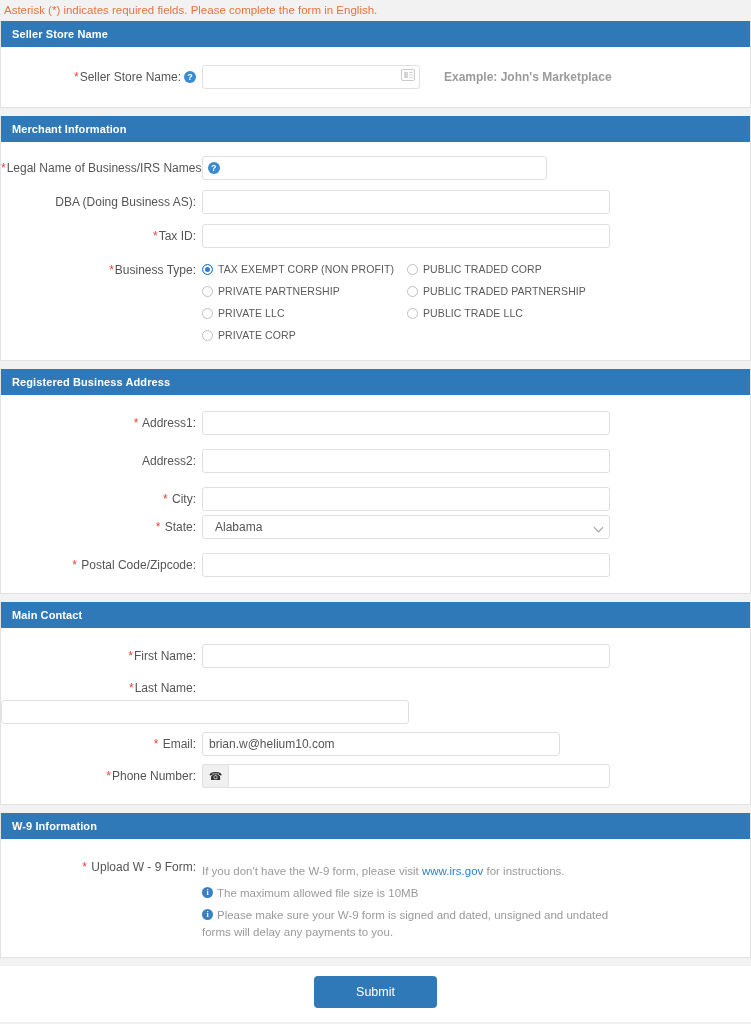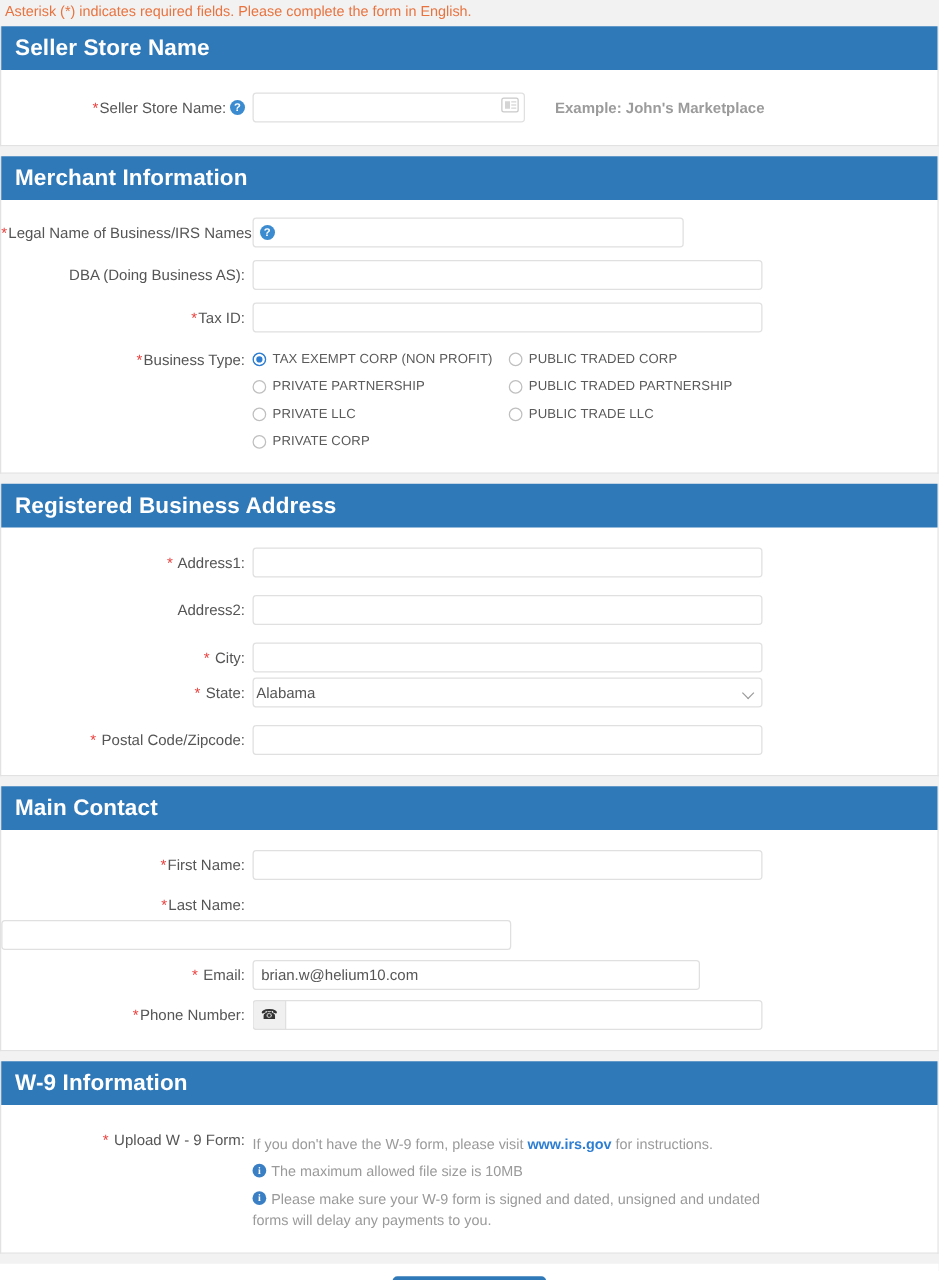--- a/index.html
+++ b/index.html
@@ -29,21 +29,21 @@
   .card {
     background: #ffffff;
     border: 1px solid #e2e2e2;
     border-top: none;
     margin-bottom: 8px;
   }
   .card-header {
     background: #3079b8;
     color: #ffffff;
     font-weight: bold;
-    font-size: 18px;
+    font-size: 11px;
     padding: 7px 10px 7px 11px;
     letter-spacing: .1px;
   }
   .card-body {
     padding: 14px 0 14px 0;
   }
   .row {
     display: flex;
     align-items: flex-start;
     margin-bottom: 10px;
@@ -197,21 +197,21 @@
   .select-wrap {
     position: relative;
     width: 408px;
   }
   select.inp {
     width: 408px;
     height: 24px;
     appearance: none;
     -webkit-appearance: none;
     background: #fff;
-    padding-left: 2px;
+    padding-left: 12px;
   }
   .chevron {
     position: absolute;
     right: 8px;
     top: 9px;
     width: 6px;
     height: 6px;
     border-right: 1.5px solid #9a9a9a;
     border-bottom: 1.5px solid #9a9a9a;
     transform: rotate(45deg);
@@ -263,21 +263,21 @@
   .hint-text {
     color: #9a9a9a;
     font-size: 11.5px;
     line-height: 17px;
     width: 412px;
   }
   .hint-block { margin-top: 8px; }
   .hint-block + .hint-block { margin-top: 5px; }
   .irs-link {
     color: #2d7dd2;
-    font-weight: bold;
+    font-weight: normal;
     text-decoration: none;
   }
 
   
   .submit-area {
     text-align: center;
     padding: 10px 0 14px 0;
     background: #ffffff;
   }
   .submit-btn {

